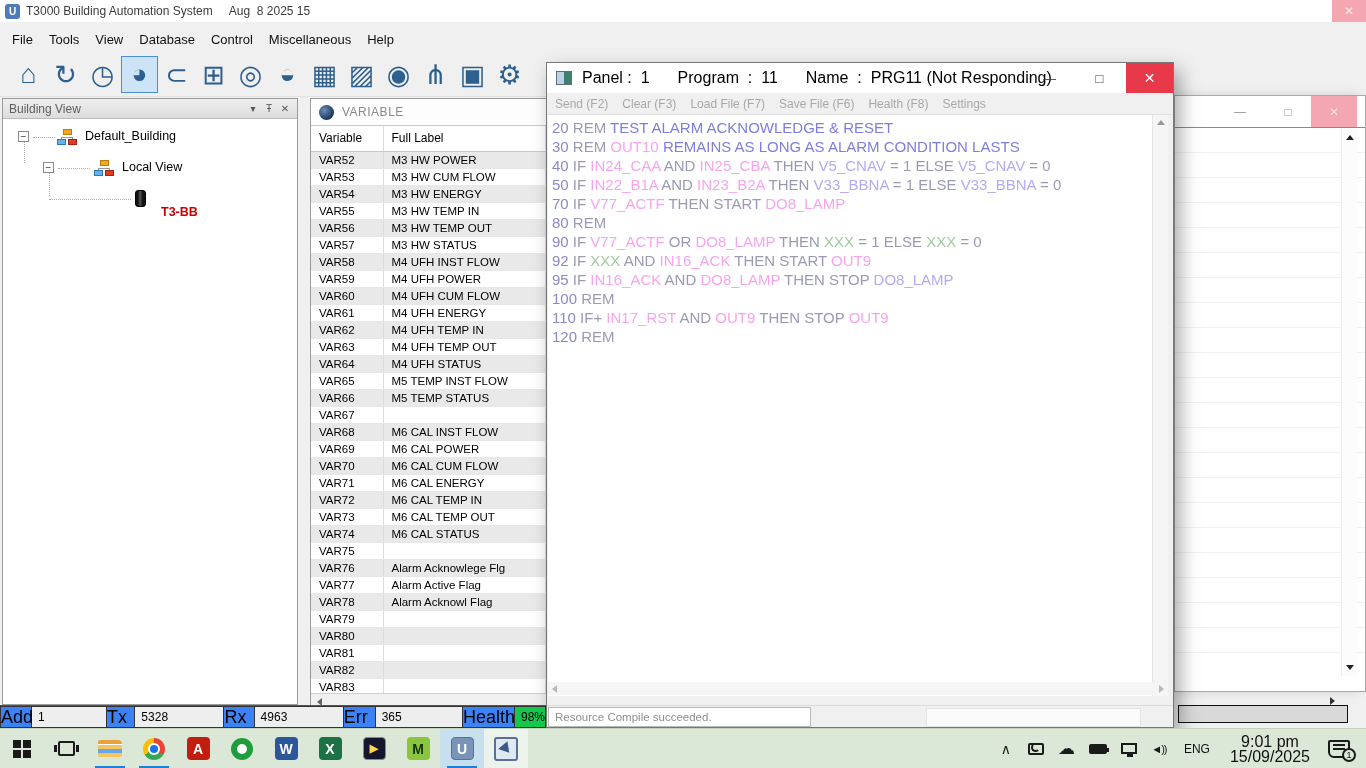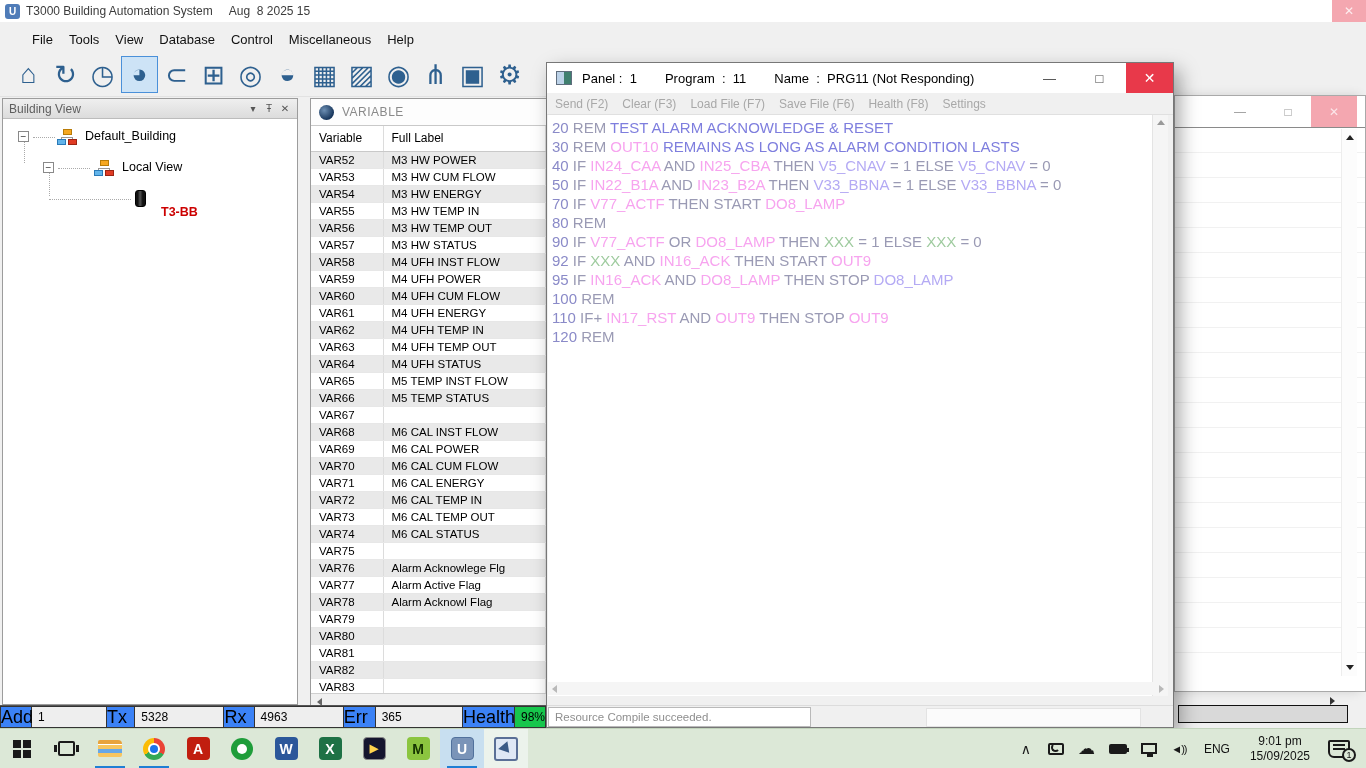--- a/index.html
+++ b/index.html
@@ -5,21 +5,21 @@
   *{margin:0;padding:0;box-sizing:border-box;}
   html,body{width:1366px;height:768px;overflow:hidden;font-family:"Liberation Sans",sans-serif;background:#f0f0f0;}
   #screen{position:relative;width:1366px;height:768px;background:#f0f0f0;}
 
   
   #main-titlebar{position:absolute;left:0;top:0;width:1366px;height:22px;background:#ffffff;display:flex;align-items:center;}
   #app-icon{width:15px;height:15px;margin:0 6px 0 5px;background:#4f7cb8;border-radius:3px;color:#fff;font-size:10px;font-weight:bold;display:flex;align-items:center;justify-content:center;}
   #main-title{font-size:12px;color:#3c3c3c;}
   #main-date{font-size:12px;color:#3c3c3c;margin-left:16px;white-space:pre;}
   #main-close{position:absolute;right:0;top:0;width:34px;height:22px;background:#f4a7b0;color:#fdeef0;display:flex;align-items:center;justify-content:center;font-size:12px;}
-  #menubar{position:absolute;left:0;top:26px;width:1366px;height:26px;background:#f0f0f0;display:flex;align-items:center;padding-left:24px;text-align:right;}
+  #menubar{position:absolute;left:0;top:26px;width:1366px;height:26px;background:#f0f0f0;display:flex;align-items:center;padding-left:4px;text-align:right;}
   .menu-item{font-size:13px;color:#111;padding:3px 8px;}
   #toolbar{position:absolute;left:0;top:53px;width:1366px;height:44px;background:#f0f0f0;display:flex;align-items:center;padding-left:10px;border-bottom:1px solid #e2e2e2;}
   .tool-btn{width:37px;height:37px;display:flex;align-items:center;justify-content:center;font-size:27px;color:#2e608f;border:1px solid transparent;}
   .tool-btn.selected{background:#cde3f6;border:1px solid #4a90d9;}
 
   
   #building-panel{position:absolute;left:2px;top:98px;width:296px;height:607px;border:1px solid #9c9c9c;background:#fff;}
   #building-header{height:20px;background:linear-gradient(#efefef,#dcdcdc);display:flex;align-items:center;padding:0 4px 0 6px;border-bottom:1px solid #bcbcbc;}
   #building-title{font-size:12px;color:#5e5e5e;flex:1;}
   .panel-hdr-ico{width:16px;height:14px;display:flex;align-items:center;justify-content:center;font-size:10px;color:#555;}
@@ -68,21 +68,21 @@
   #bg-content{position:relative;height:548px;overflow:hidden;}
   .bg-row{height:25px;border-bottom:1px solid #f1f1f1;}
   #bg-vscroll{position:absolute;right:8px;top:33px;width:16px;height:547px;background:#fcfcfc;border-left:1px solid #ededed;display:flex;flex-direction:column;justify-content:space-between;align-items:center;padding:6px 0;}
   #bg-harrow{position:absolute;left:1330px;top:697px;}
   #bg-statusbox{position:absolute;left:1178px;top:705px;width:170px;height:18px;background:#d9d9d9;border:1px solid #111;}
 
   
   #prg-window{position:absolute;left:546px;top:62px;width:628px;height:666px;background:#f0f0f0;border:1px solid #777;box-shadow:6px 8px 18px rgba(0,0,0,.35);}
   #prg-titlebar{height:30px;background:#fff;display:flex;align-items:center;position:relative;}
   #prg-icon{width:16px;height:14px;margin:0 10px 0 9px;border:1px solid #5f6d7d;background:linear-gradient(90deg,#bcd2e8 50%,#3f7f6f 50%);}
-  .prg-title-seg{font-size:13px;color:#000;margin-right:28px;white-space:pre;}
+  .prg-title-seg{font-size:16px;color:#000;margin-right:28px;white-space:pre;}
   .win-ctl{position:absolute;top:0;width:47px;height:30px;display:flex;align-items:center;justify-content:center;color:#444;font-size:13px;}
   #prg-min{right:100px;}
   #prg-max{right:50px;}
   #prg-close{right:0;background:#e8394a;color:#fff;font-size:14px;}
   #prg-toolbar{height:22px;background:#f0f0f0;display:flex;align-items:center;padding-left:8px;border-bottom:1px solid #e0e0e0;}
   .prg-tool{font-size:12px;color:#a8a8a8;margin-right:14px;white-space:nowrap;}
   #code-area{position:absolute;left:1px;top:52px;width:606px;height:581px;background:#fff;overflow:hidden;padding:3px 0 0 4px;}
   .code-line{font-size:15px;line-height:19px;white-space:pre;}
   .tk-n{color:#8a8ac8;} .tk-k{color:#9a9ab4;} .tk-c{color:#7e7ede;}
   .tk-p{color:#f7a4ef;} .tk-v{color:#b4aaf4;} .tk-g{color:#9fcb9f;}
@@ -129,21 +129,21 @@
   .ic-excel{background:#1e7145;}
   .ic-media{background:#15152e;color:#ffd34d;font-size:11px;border:1px solid #888;}
   .ic-mapp{background:#8bc53f;color:#143300;}
   .ic-t3000{background:#7a94b8;border:1px solid #51719c;}
   .ic-prg{background:#dfe8f5;border:2px solid #5a6f96;color:#33507c;width:24px;height:24px;border-radius:3px;display:flex;align-items:center;justify-content:center;}
   .ic-prg .cursor{width:0;height:0;border-left:6px solid transparent;border-right:6px solid transparent;border-top:10px solid #3b5b86;transform:rotate(-40deg);}
   
   #tray{margin-left:auto;display:flex;align-items:center;height:40px;}
   .tray-ico{font-size:14px;color:#1a1a1a;margin:0 7px;display:flex;align-items:center;justify-content:center;min-width:16px;}
   #tray-lang{font-size:12px;color:#111;margin:12px 10px;}
-  #tray-clock{font-size:12px;color:#111;text-align:center;line-height:15px;margin:0 10px;}
+  #tray-clock{font-size:16px;color:#111;text-align:center;line-height:15px;margin:0 10px;}
   #tray-note{position:relative;margin:0 16px 0 8px;width:22px;height:18px;border:2px solid #1a1a1a;border-radius:2px 2px 2px 6px;background:#dce8d7;}
   #tray-note .line{height:2px;background:#1a1a1a;margin:2px 3px 0 3px;}
   #tray-badge{position:absolute;right:-8px;bottom:-6px;width:14px;height:14px;border-radius:50%;background:#dce8d7;border:2px solid #1a1a1a;font-size:9px;display:flex;align-items:center;justify-content:center;color:#111;}
   .ic-battery{width:18px;height:10px;border:2px solid #1a1a1a;border-radius:2px;position:relative;background:#1a1a1a;}
   .ic-battery::after{content:"";position:absolute;right:-4px;top:2px;width:2px;height:4px;background:#1a1a1a;}
   .ic-net{width:16px;height:11px;border:2px solid #1a1a1a;position:relative;}
   .ic-net::after{content:"";position:absolute;left:4px;bottom:-5px;width:6px;height:3px;background:#1a1a1a;}
   .ic-cast{width:16px;height:12px;border:2px solid #1a1a1a;border-radius:2px;position:relative;}
   .ic-cast::after{content:"";position:absolute;left:1px;bottom:1px;width:5px;height:5px;border-radius:50%;border:2px solid #1a1a1a;border-top-color:transparent;border-right-color:transparent;}
 </style>

